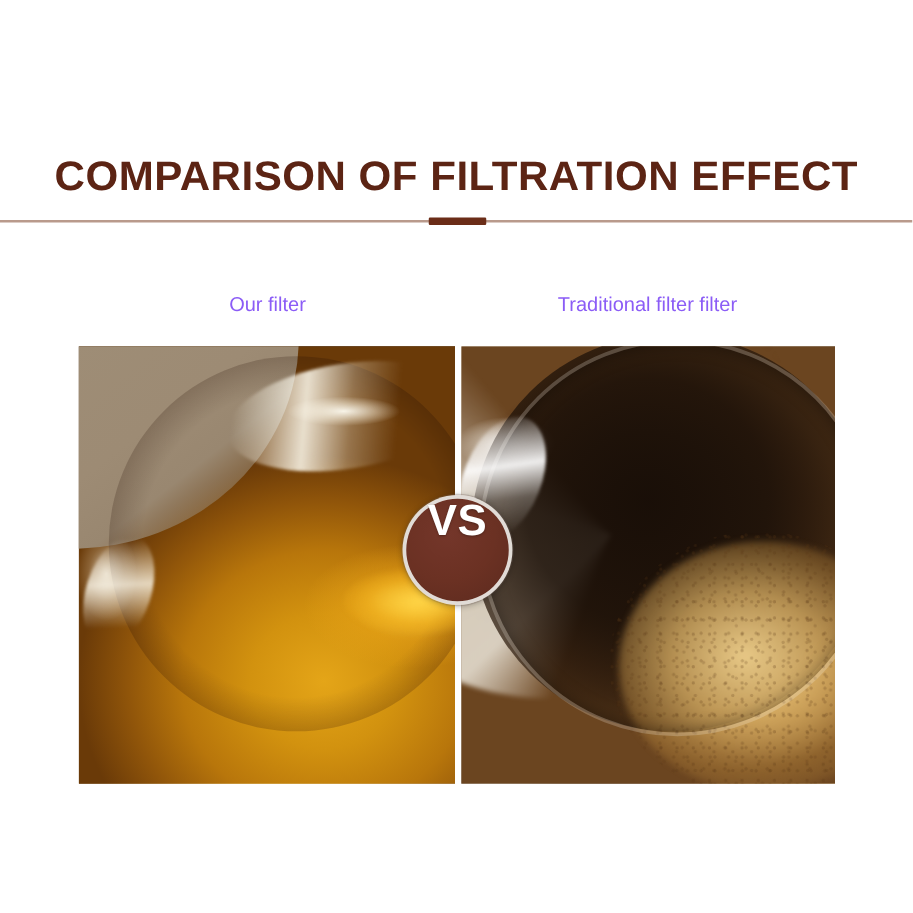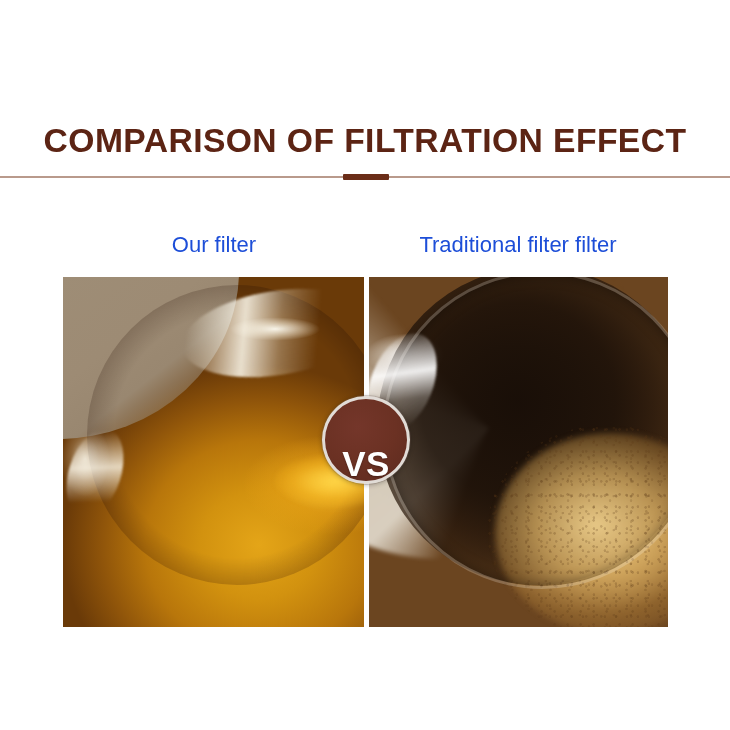--- a/index.html
+++ b/index.html
@@ -56,23 +56,23 @@
     width: 46px;
     height: 6px;
     background: #6b2d18;
     border-radius: 1px;
   }
 
   
   .col-label {
     position: absolute;
     top: 233px;
-    color: #1d4ed8;
+    color: #8b5cf6;
     font-family: "Liberation Sans", sans-serif;
-    font-size: 22px;
+    font-size: 16px;
     font-weight: 400;
     line-height: 24px;
     text-align: center;
     white-space: nowrap;
   }
   #label-left  { left: 63px;  width: 302px; }
   #label-right { left: 368px; width: 300px; }
 
   
   #comparison-area {
@@ -305,21 +305,21 @@
     position: absolute;
     left: 322px;
     top: 396px;
     width: 88px;
     height: 88px;
     border-radius: 50%;
     background: radial-gradient(circle at 40% 34%, #74362a 0%, #6b3123 52%, #5c2a1e 100%);
     border: 3px solid rgba(236,234,230,0.92);
     box-sizing: border-box;
     display: flex;
-    align-items: flex-end;
+    align-items: flex-start;
     justify-content: center;
     box-shadow: 0 0 0 1px rgba(120,100,90,0.25), 0 1px 5px rgba(0,0,0,0.30);
     z-index: 5;
   }
   #vs-badge-text {
     color: #ffffff;
     font-family: "Liberation Sans", sans-serif;
     font-size: 35px;
     font-weight: bold;
     letter-spacing: 0.5px;

